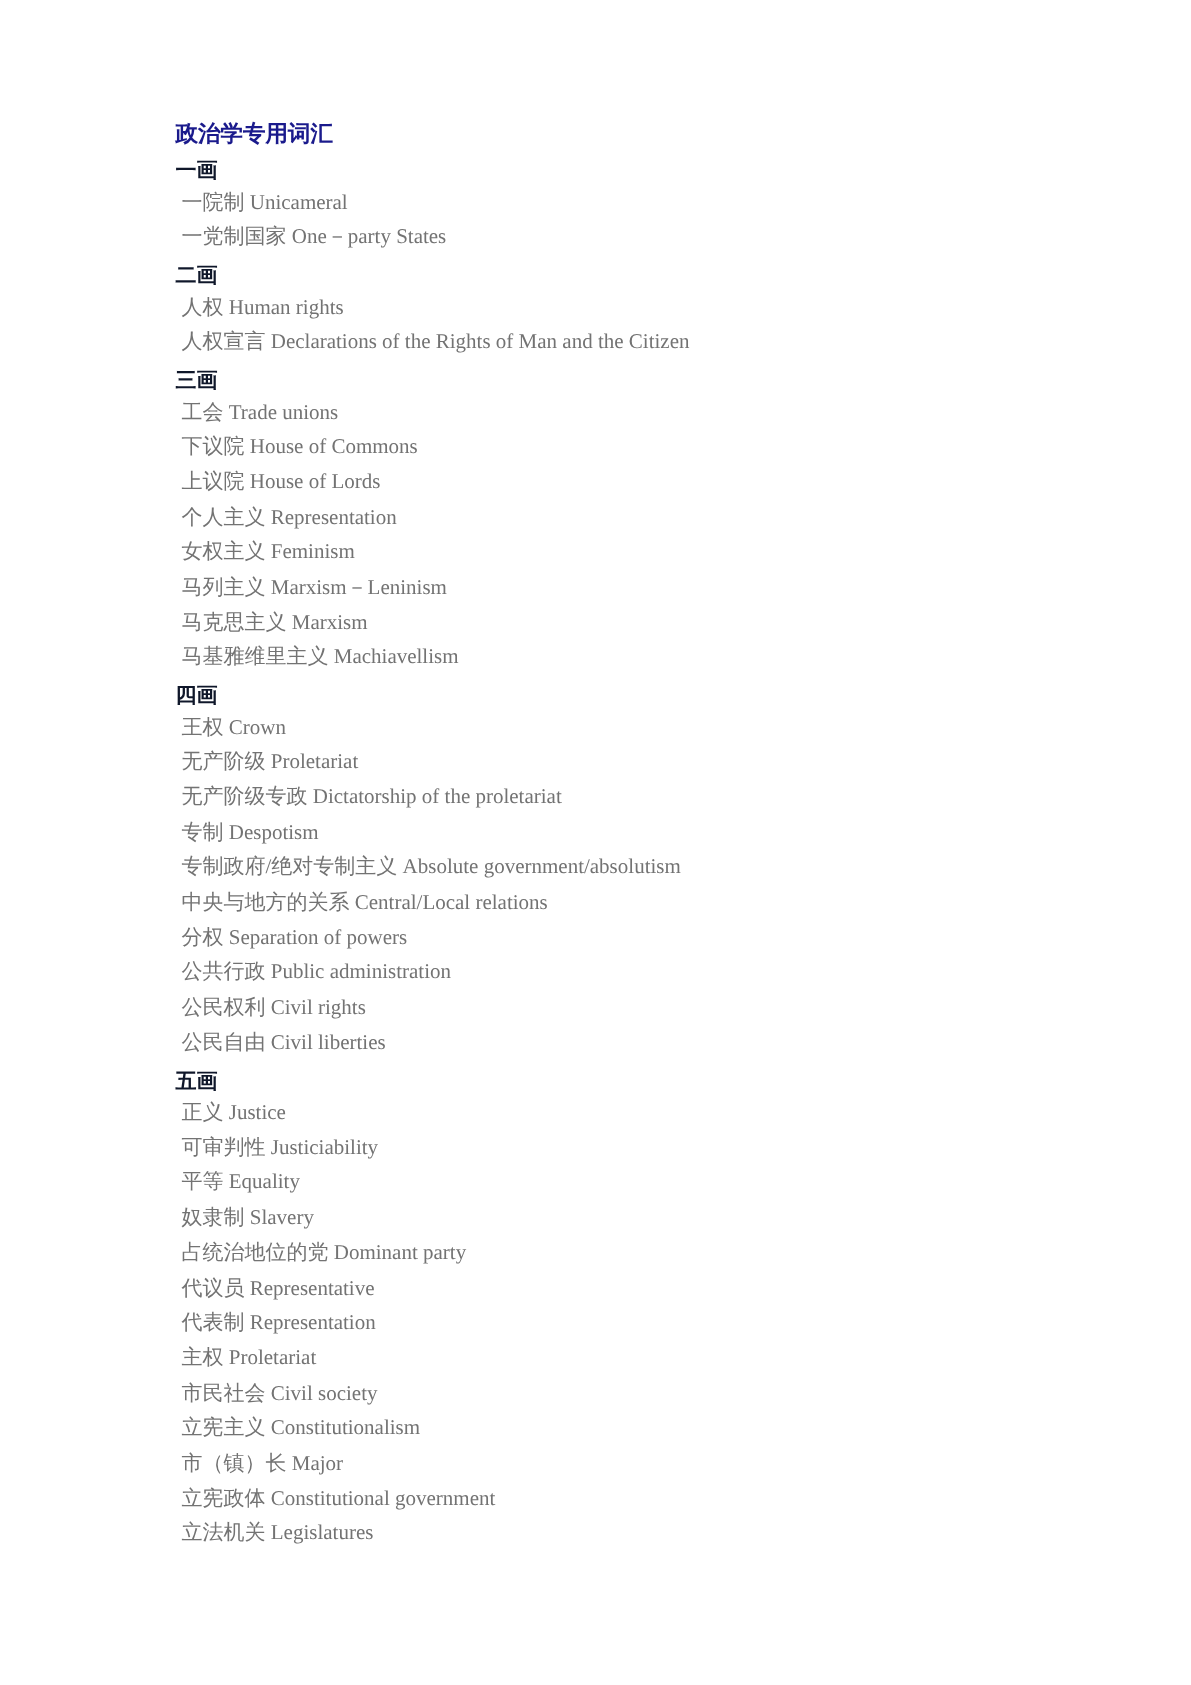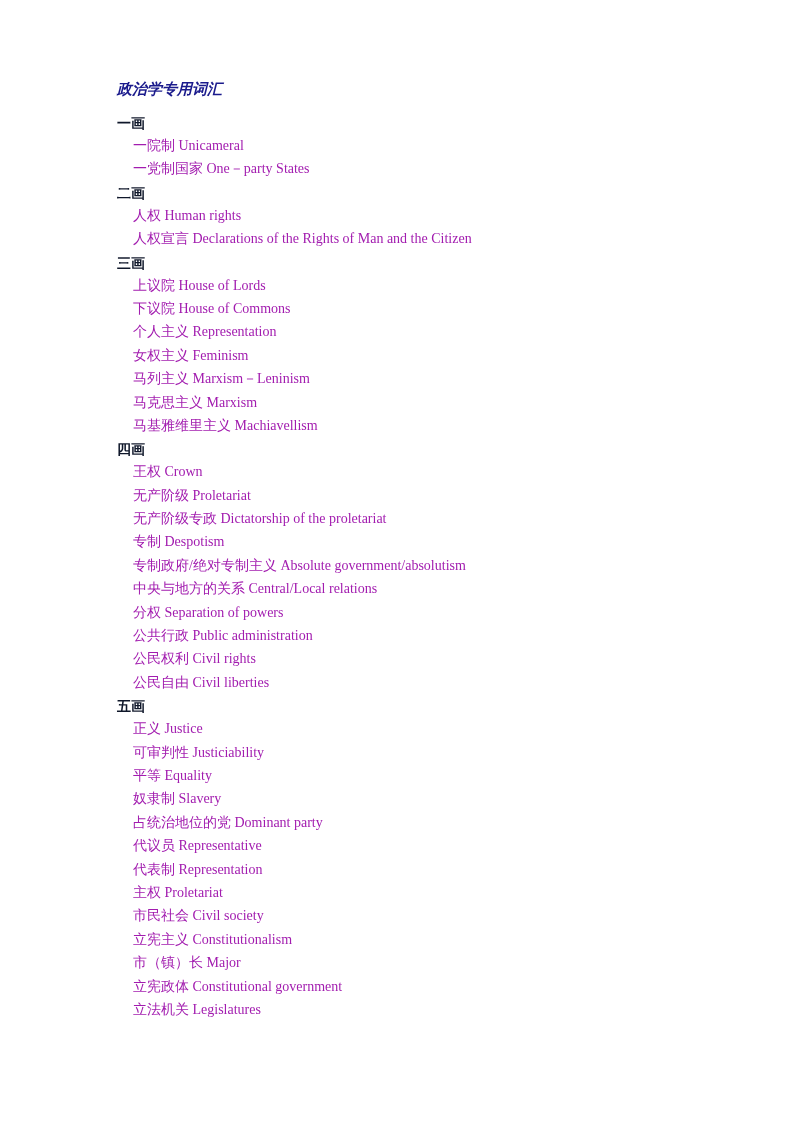--- a/index.html
+++ b/index.html
@@ -13,51 +13,51 @@
       font-size: 14px;
       color: #1a1a8c;
       width: 794px;
       min-height: 1123px;
       padding: 80px 117px 80px 117px;
     }
     .title {
       color: #1a1a8c;
       font-size: 15px;
       font-weight: bold;
-      margin-bottom: 16px;
-      font-style: italic;
+      margin-bottom: 6px;
     }
     .section-header {
       color: #0f172a;
       font-size: 14px;
       font-weight: bold;
       margin: 4px 0 2px 0;
     }
     .entry {
-      color: #a21caf;
+      color: #737373;
       font-size: 14px;
       line-height: 1.6;
-      margin: 1px 16px;
+      margin: 1px 4px;
     }
   </style>
 </head>
 <body>
 
 <div class="title">政治学专用词汇</div>
 
 <div>
 <div class="section-header">一画</div>
     <div class="entry">一院制  Unicameral</div>
     <div class="entry">一党制国家  One－party States</div>
     <div class="section-header">二画</div>
     <div class="entry">人权  Human rights</div>
     <div class="entry">人权宣言  Declarations of the Rights of Man and the Citizen</div>
     <div class="section-header">三画</div>
+    <div class="entry">工会  Trade unions</div>
+    <div class="entry">下议院  House of Commons</div>
     <div class="entry">上议院  House of Lords</div>
-    <div class="entry">下议院  House of Commons</div>
     <div class="entry">个人主义  Representation</div>
     <div class="entry">女权主义  Feminism</div>
     <div class="entry">马列主义  Marxism－Leninism</div>
     <div class="entry">马克思主义  Marxism</div>
     <div class="entry">马基雅维里主义  Machiavellism</div>
     <div class="section-header">四画</div>
     <div class="entry">王权  Crown</div>
     <div class="entry">无产阶级  Proletariat</div>
     <div class="entry">无产阶级专政  Dictatorship of the proletariat</div>
     <div class="entry">专制  Despotism</div>

